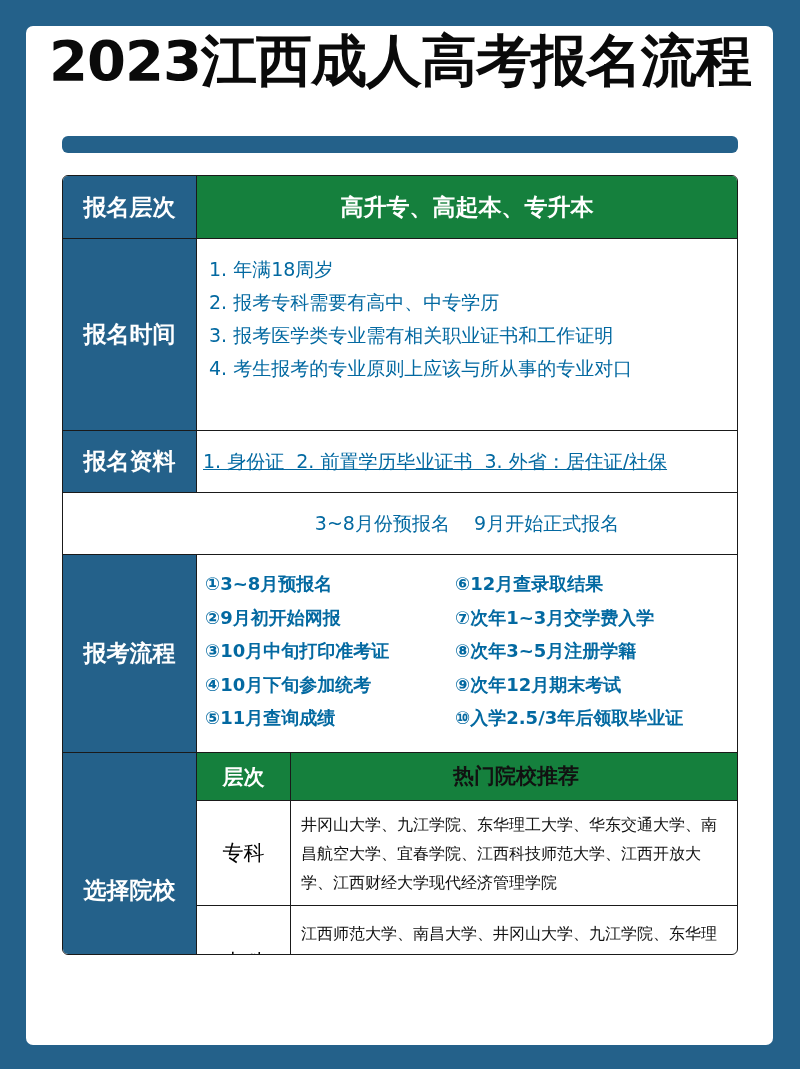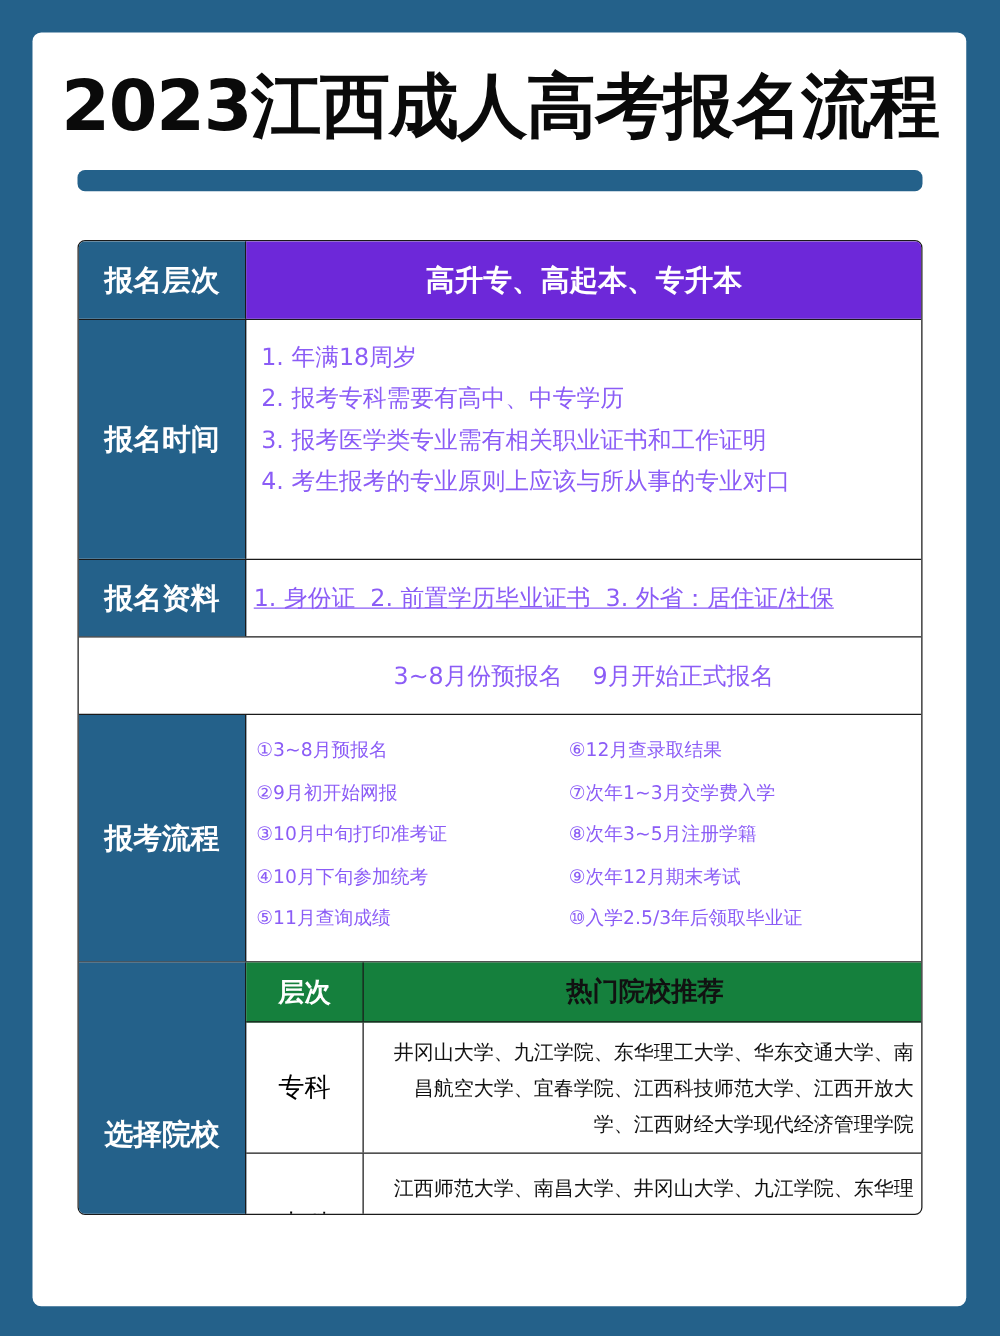--- a/index.html
+++ b/index.html
@@ -9,62 +9,62 @@
       font-family: "DejaVu Sans", "Liberation Sans", sans-serif;
       position: relative;
       overflow: hidden;
     }
     .card {
       position: absolute; left: 26px; top: 26px;
       width: 747px; height: 1019px;
       background: #ffffff; border-radius: 7px;
     }
     .title {
-      position: absolute; left: 0; top: 51px; width: 800px;
+      position: absolute; left: 0; top: 26px; width: 800px;
       text-align: center; font-size: 56px; font-weight: bold;
       color: #0a0a0a; letter-spacing: -1px; line-height: 70px;
     }
     .bar {
       position: absolute; left: 62px; top: 136px; width: 676px; height: 17px;
       background: #24618a; border-radius: 6px;
     }
     .table {
-      position: absolute; left: 62px; top: 192px; width: 676px; height: 780px;
+      position: absolute; left: 62px; top: 175px; width: 676px; height: 780px;
       border: 1.5px solid #1a1a1a; border-radius: 6px; box-sizing: border-box;
       overflow: hidden; background: #fff;
     }
     .row { position: absolute; left: 0; width: 100%; box-sizing: border-box; border-bottom: 1.5px solid #1a1a1a; }
     .row:last-child { border-bottom: none; }
     .lab {
       position: absolute; left: 0; top: 0; bottom: 0; width: 134px;
       background: #24618a; color: #fff; font-weight: bold; font-size: 23px;
       display: flex; align-items: center; justify-content: center;
       border-right: 1.5px solid #1a1a1a; box-sizing: border-box;
     }
     .val {
       position: absolute; left: 134px; right: 0; top: 0; bottom: 0;
-      font-size: 19px; color: #8b5cf6; box-sizing: border-box;
+      font-size: 19px; color: #0369a1; box-sizing: border-box;
     }
     .val.center { display: flex; align-items: center; justify-content: center; }
-    .val.header { background: #6d28d9; color: #fff; font-weight: bold; font-size: 23px; }
+    .val.header { background: #15803d; color: #fff; font-weight: bold; font-size: 23px; }
     .cond { padding: 14px 0 0 12px; line-height: 33px; }
     .mat { padding-left: 6px; display: flex; align-items: center; font-size: 19px; white-space: nowrap; }
-    .proc { display: flex; padding: 12px 0 0 8px; line-height: 33.5px; font-size: 15px; }
+    .proc { display: flex; padding: 12px 0 0 8px; line-height: 33.5px; font-size: 18px; font-weight: bold; }
     .proc .col1 { width: 250px; }
     .sub { position: absolute; left: 134px; right: 0; box-sizing: border-box; border-bottom: 1.5px solid #1a1a1a; }
     .sub:last-child { border-bottom: none; }
     .sub .lvl {
       position: absolute; left: 0; top: 0; bottom: 0; width: 94px;
       display: flex; align-items: center; justify-content: center;
       border-right: 1.5px solid #1a1a1a; box-sizing: border-box; font-size: 21px;
     }
     .sub .rec {
       position: absolute; left: 94px; right: 0; top: 0; bottom: 0;
       display: flex; align-items: center; padding: 0 6px 0 10px; box-sizing: border-box;
-      font-size: 16px; line-height: 29px; color: #111; text-align: right;
+      font-size: 16px; line-height: 29px; color: #111;
     }
     .sub.hd { background: #15803d; color: #fff; font-weight: bold; }
     .sub.hd .lvl, .sub.hd .rec { font-size: 21px; justify-content: center; }
   </style>
 </head>
 <body>
 
 <div class="card"></div>
 <div class="title">2023江西成人高考报名流程</div>
 <div class="bar"></div>

